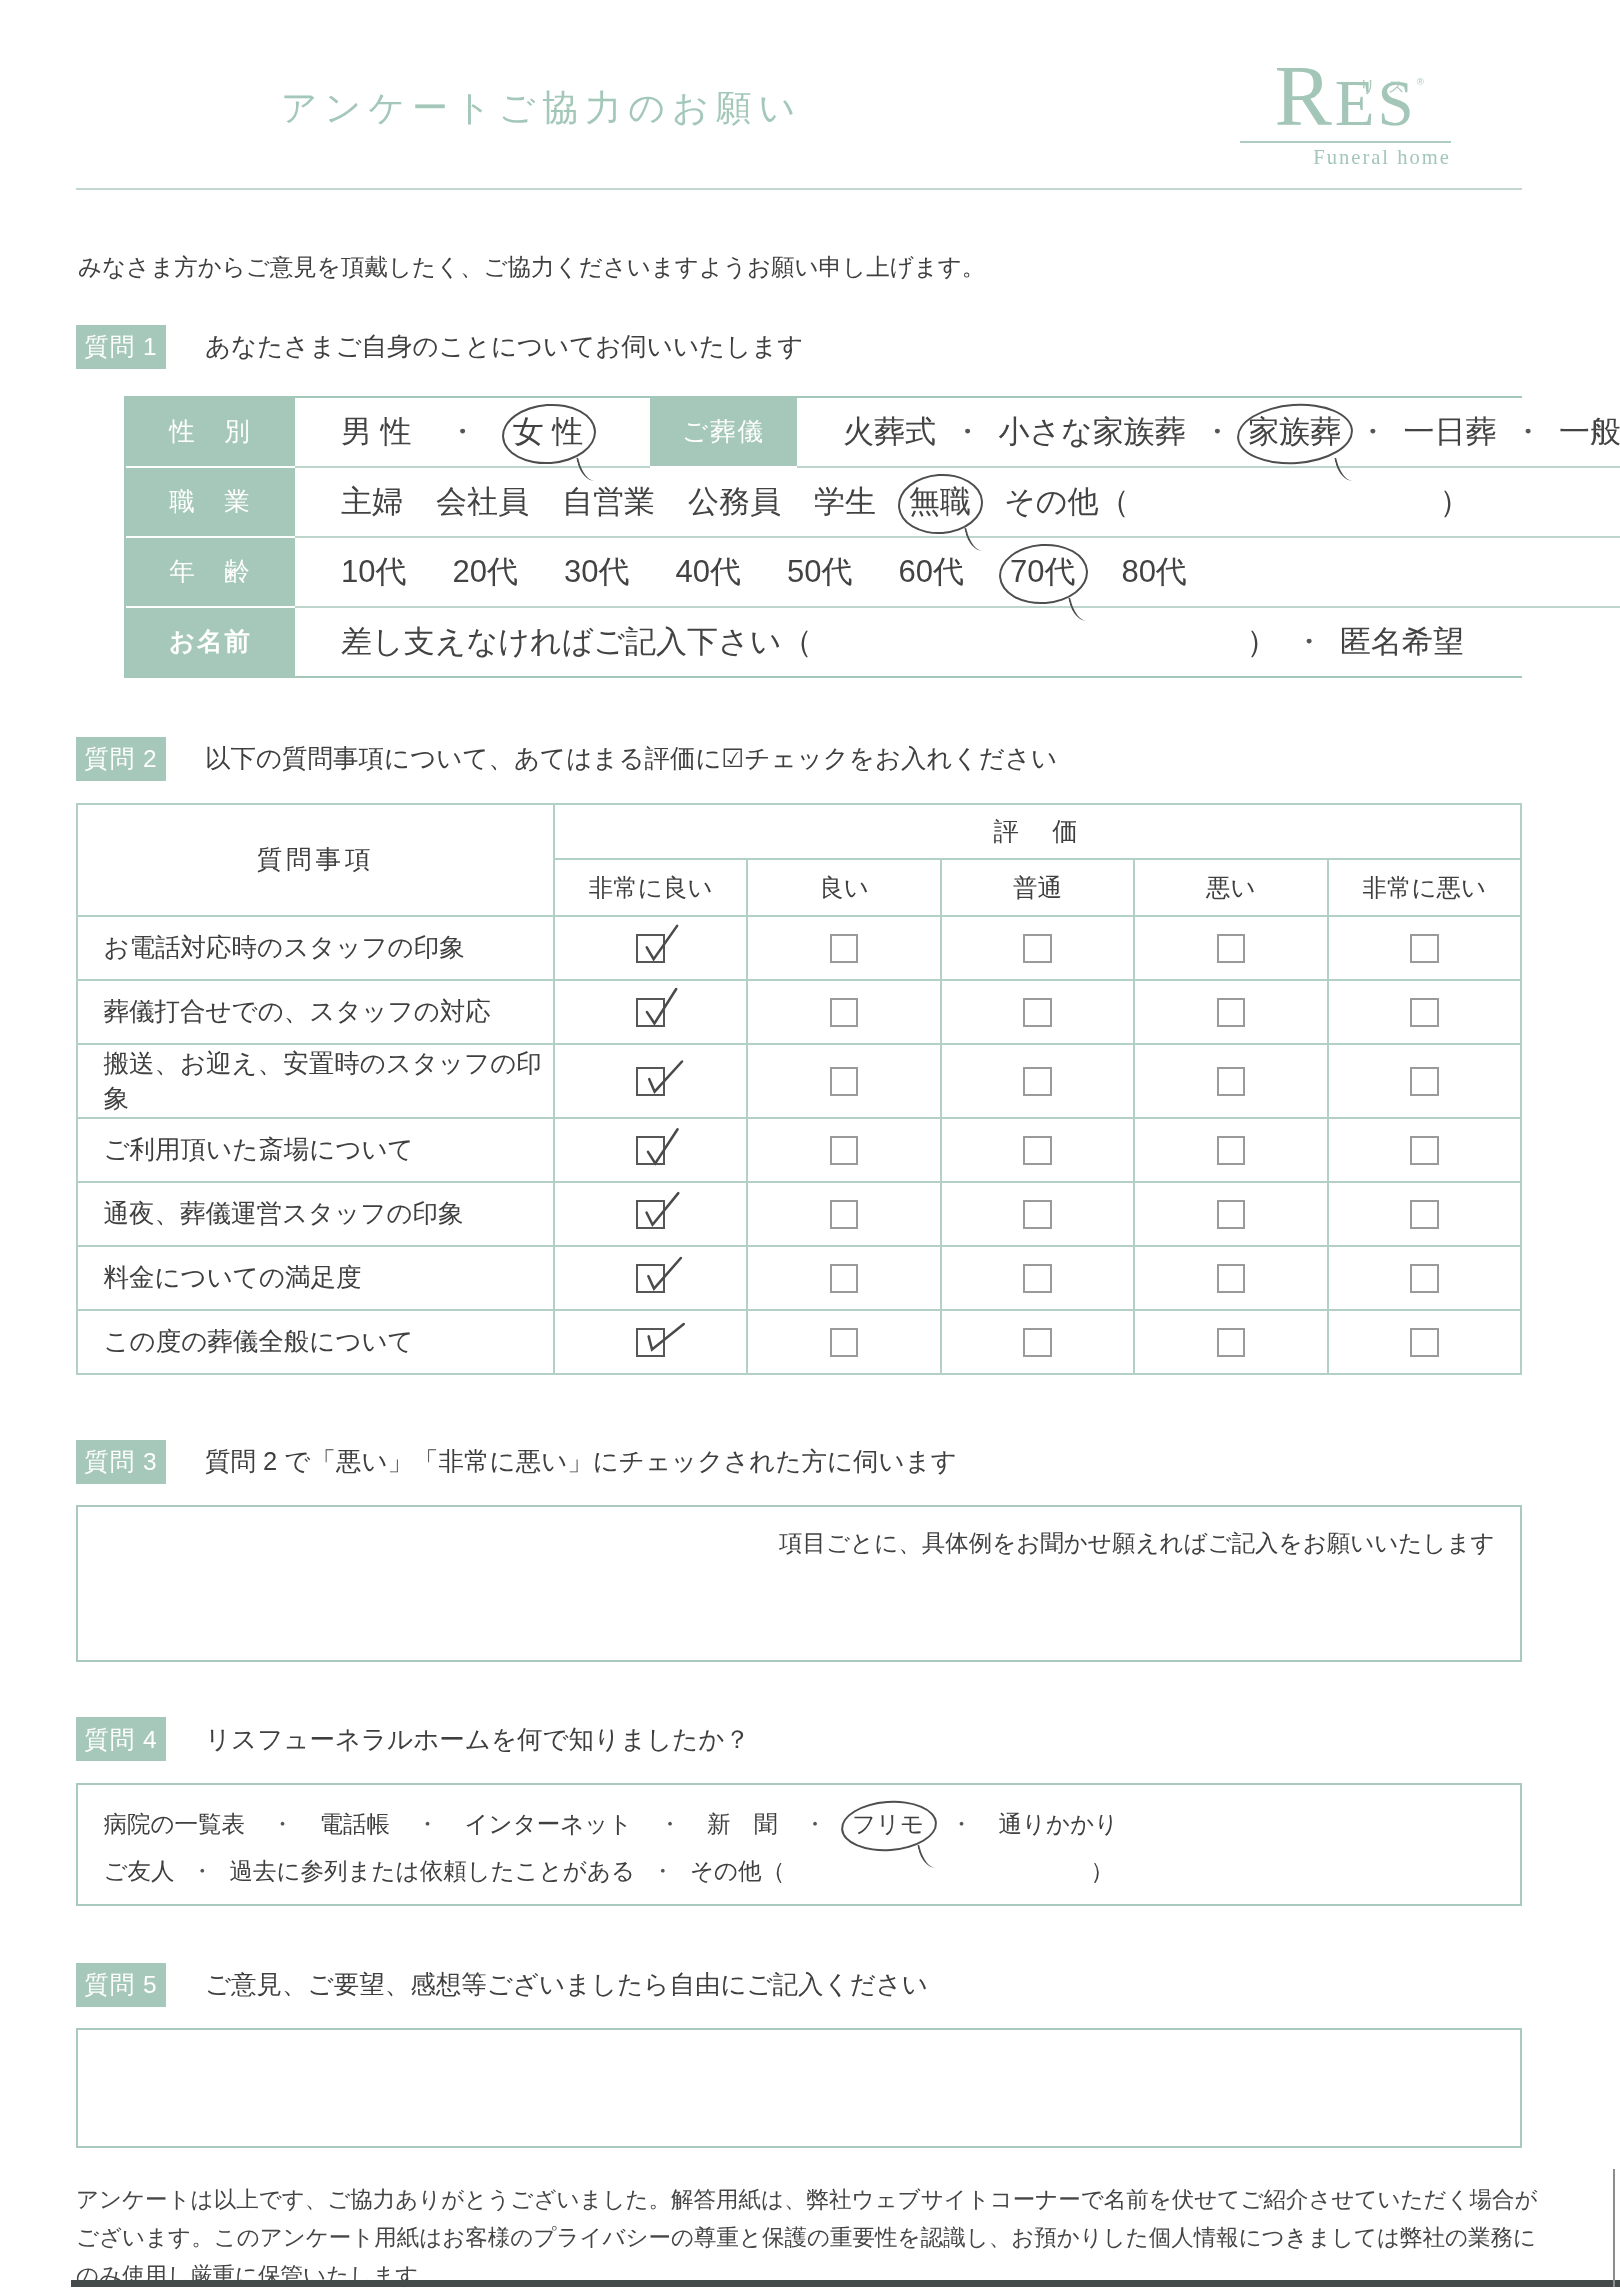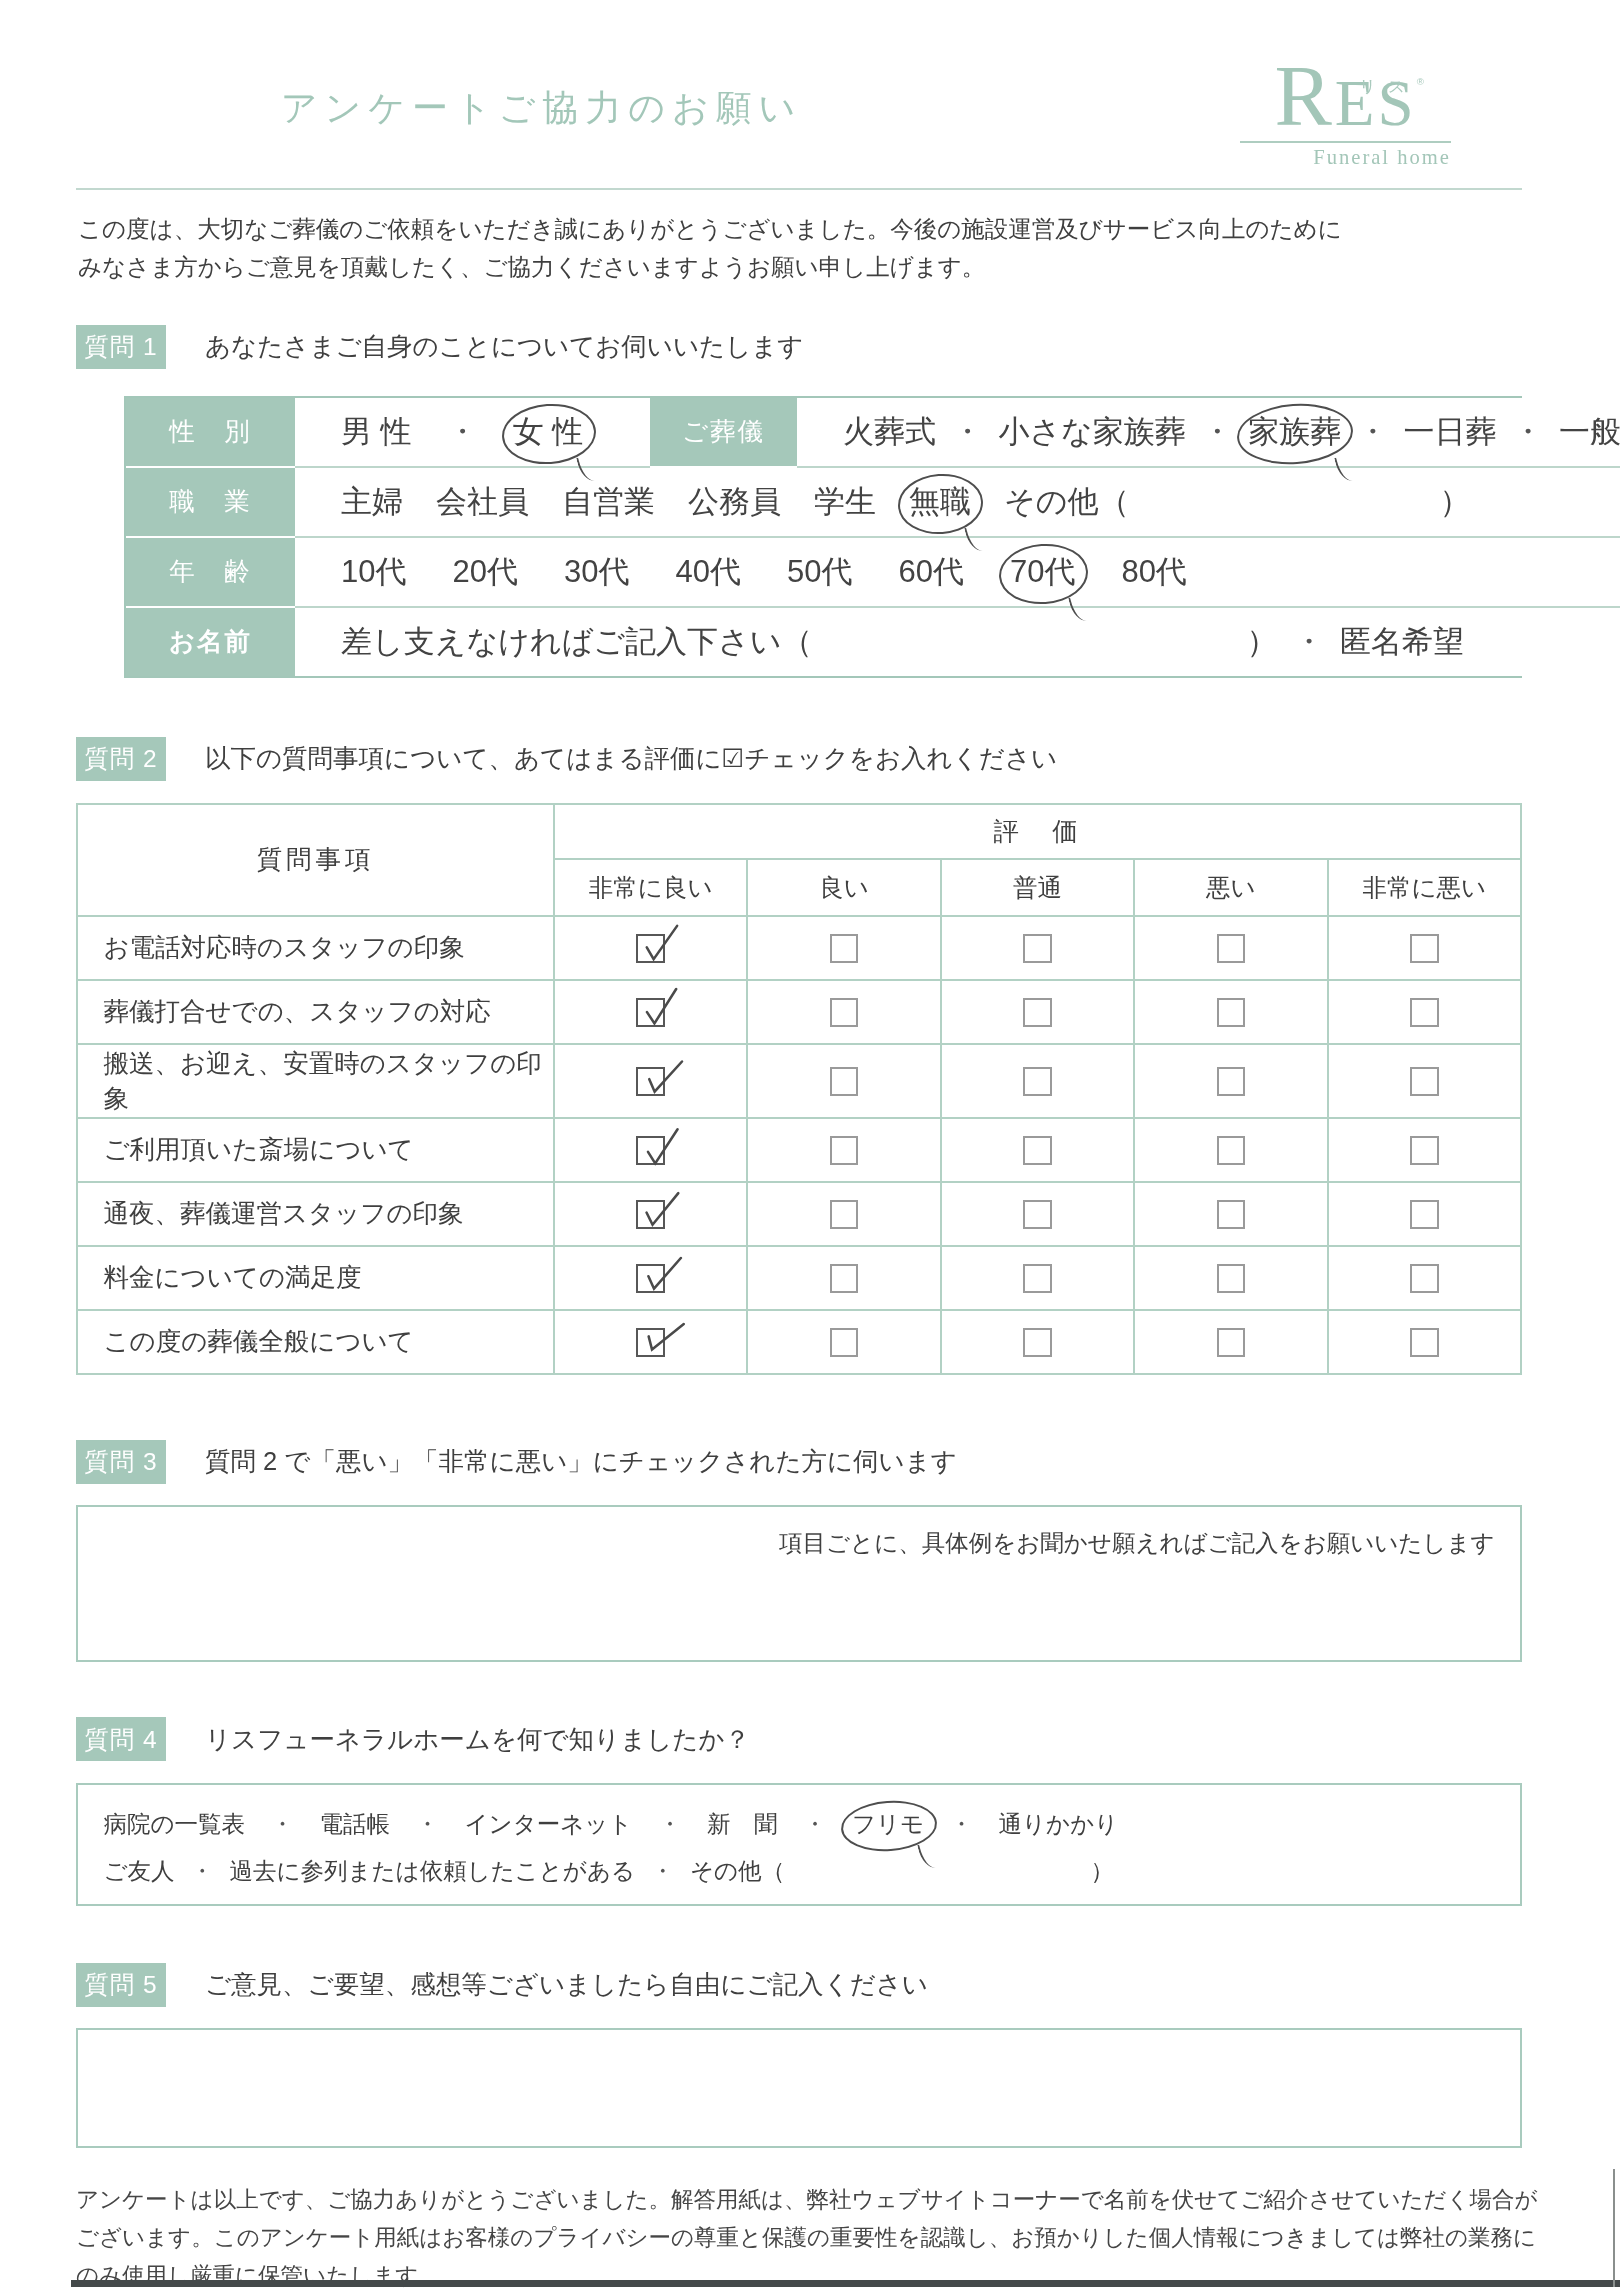--- a/index.html
+++ b/index.html
@@ -139,21 +139,21 @@
 </style>
 </head>
 <body>
 
 <div class="content">
 
   <div class="page-title">アンケートご協力のお願い</div>
 
   <hr class="title-rule">
 
-  <p class="intro"><span>この度は、大切なご葬儀のご依頼をいただき誠にありがとうございました。今後の施設運営及びサービス向上のために</span><br><span>みなさま方からご意見を頂戴したく、ご協力くださいますようお願い申し上げます。</span></p>
+  <p class="intro"><br><span>みなさま方からご意見を頂戴したく、ご協力くださいますようお願い申し上げます。</span></p>
 
   <div class="q-row mt-q1">
     <div class="badge">質問 1</div>
     <div class="prompt">あなたさまご自身のことについてお伺いいたします</div>
   </div>
 
   <div class="q1-table">
     <div class="tlabel">性　別</div>
     <div class="tcontent opts s34">
         <span class="opt">男 性</span>

